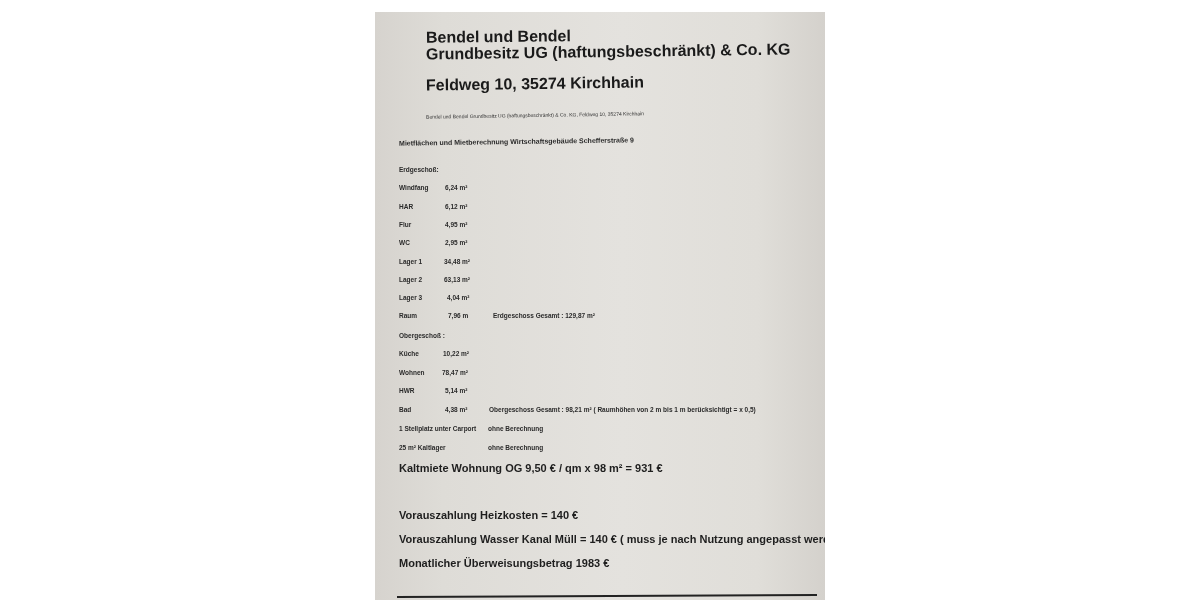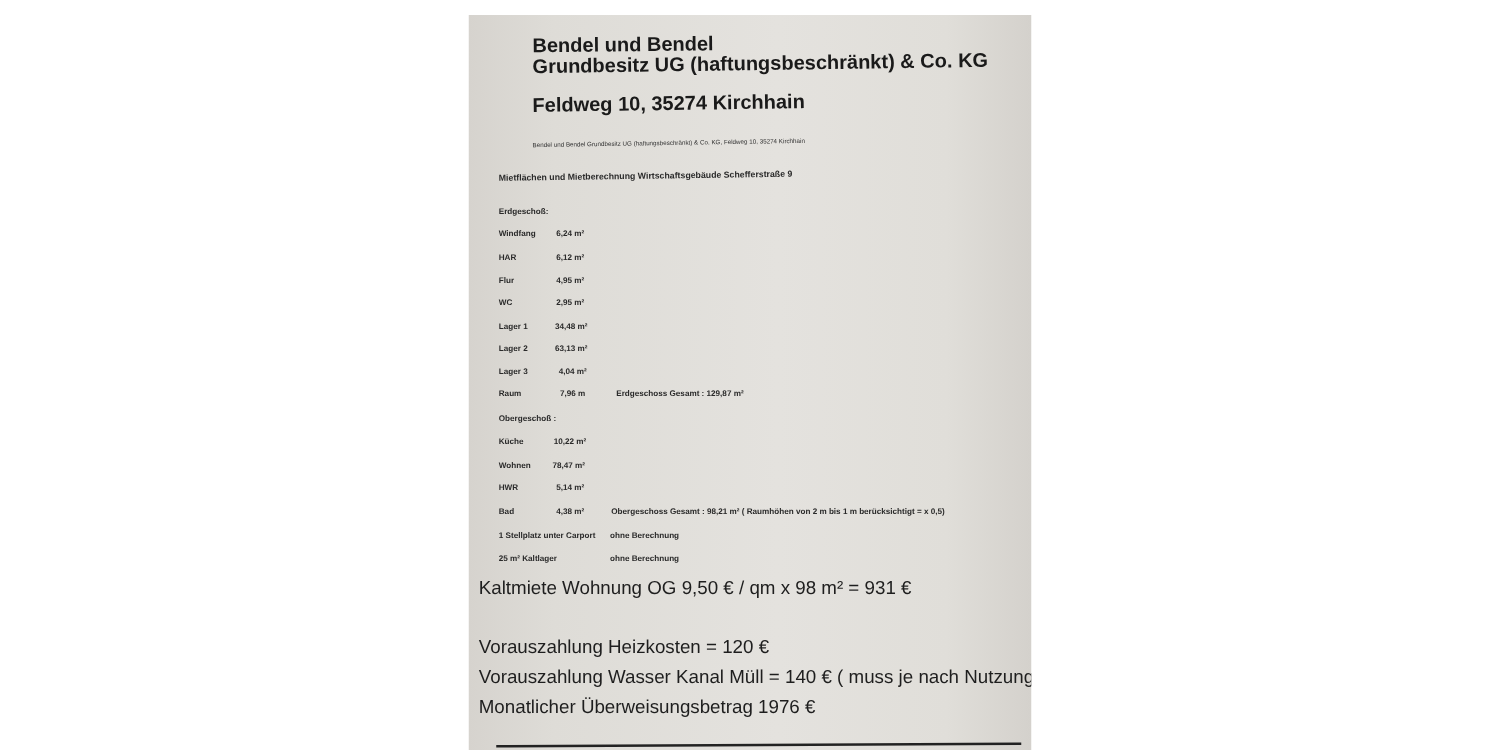--- a/index.html
+++ b/index.html
@@ -17,21 +17,21 @@
   .hdr { position:absolute; left:51px; font-weight:bold; color:#1a1a1a; font-size:16px; white-space:nowrap; }
   .hdr1 { top:16px; transform:rotate(-0.6deg); }
   .hdr2 { top:31px; transform:rotate(-0.8deg); }
   .hdr3 { top:63px; transform:rotate(-0.8deg); }
   .sender { position:absolute; left:51px; top:100px; font-size:5px; color:#333; white-space:nowrap; transform:rotate(-0.9deg); }
   .sub { position:absolute; left:24px; top:126px; font-size:7px; font-weight:bold; color:#2a2a2a; white-space:nowrap; transform:rotate(-0.8deg); }
   .row { position:absolute; left:24px; font-size:6.5px; font-weight:bold; color:#2a2a2a; white-space:nowrap; }
   .row .lab { position:absolute; left:0; }
   .row .val { position:absolute; left:46px; }
   .row .extra { position:absolute; left:94px; }
-  .big { position:absolute; left:8px; font-size:15px; font-weight:normal; color:#1e1e1e; white-space:nowrap; }
+  .big { position:absolute; left:24px; font-size:11px; font-weight:bold; color:#1e1e1e; white-space:nowrap; }
   .rule { position:absolute; left:22px; top:583px; width:420px; height:1.5px; background:#222; transform:rotate(-0.3deg); }
   .foot { position:absolute; top:592px; font-size:4.5px; color:#444; white-space:nowrap; }
 </style>
 </head>
 <body>
 
 <div class="page">
   <div class="hdr hdr1">Bendel und Bendel</div>
   <div class="hdr hdr2">Grundbesitz UG (haftungsbeschränkt) &amp; Co. KG</div>
   <div class="hdr hdr3">Feldweg 10, 35274 Kirchhain</div>
@@ -99,21 +99,21 @@
   <div class="row" style="top:413px">
       <span class="lab">1 Stellplatz unter Carport</span>
       <span class="extra" style="left:89px">ohne Berechnung</span>
     </div>
   <div class="row" style="top:432px">
       <span class="lab">25 m² Kaltlager</span>
       <span class="extra" style="left:89px">ohne Berechnung</span>
     </div>
 
   <div class="big" style="top:450px">Kaltmiete  Wohnung OG  9,50 € / qm x 98 m² = 931 €</div>
-  <div class="big" style="top:497px">Vorauszahlung Heizkosten  = 120 €</div>
+  <div class="big" style="top:497px">Vorauszahlung Heizkosten  = 140 €</div>
   <div class="big" style="top:521px">Vorauszahlung Wasser Kanal Müll = 140 €  ( muss je nach Nutzung angepasst werden)</div>
-  <div class="big" style="top:545px">Monatlicher Überweisungsbetrag   1976 €</div>
+  <div class="big" style="top:545px">Monatlicher Überweisungsbetrag   1983 €</div>
 
   <div class="rule"></div>
   <div class="foot" style="left:22px">Bendel und Bendel Grundbesitz UG (haftungsbeschränkt) &amp; Co. KG</div>
   <div class="foot" style="left:190px">Geschäftsführer</div>
   <div class="foot" style="left:275px">Bankverbindung</div>
 </div>
 
 </body></html>

